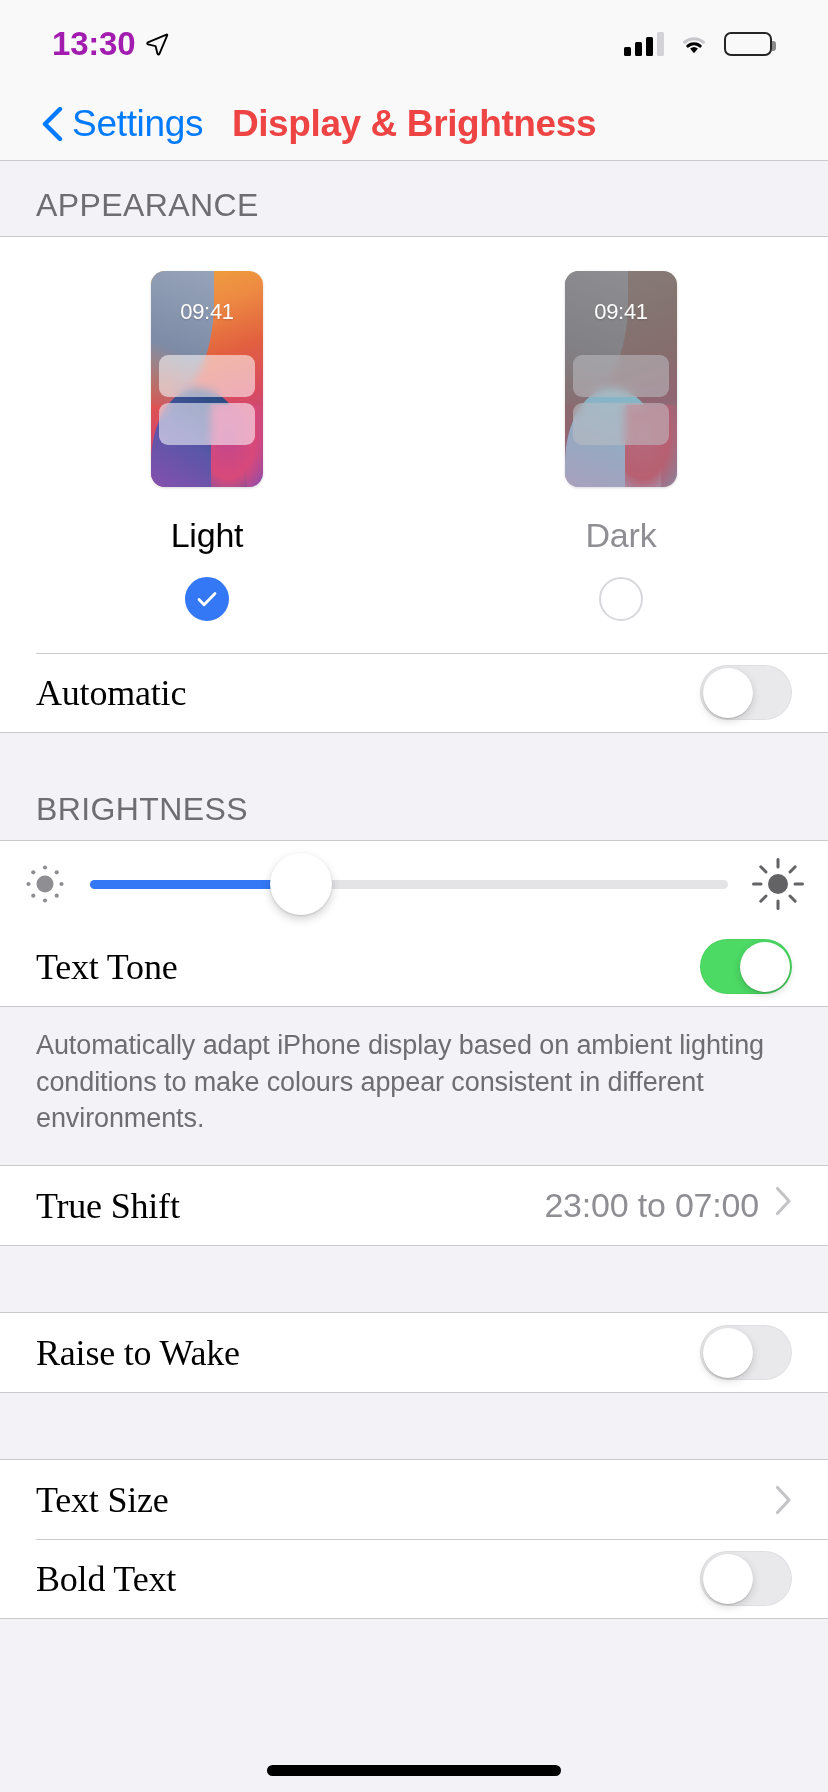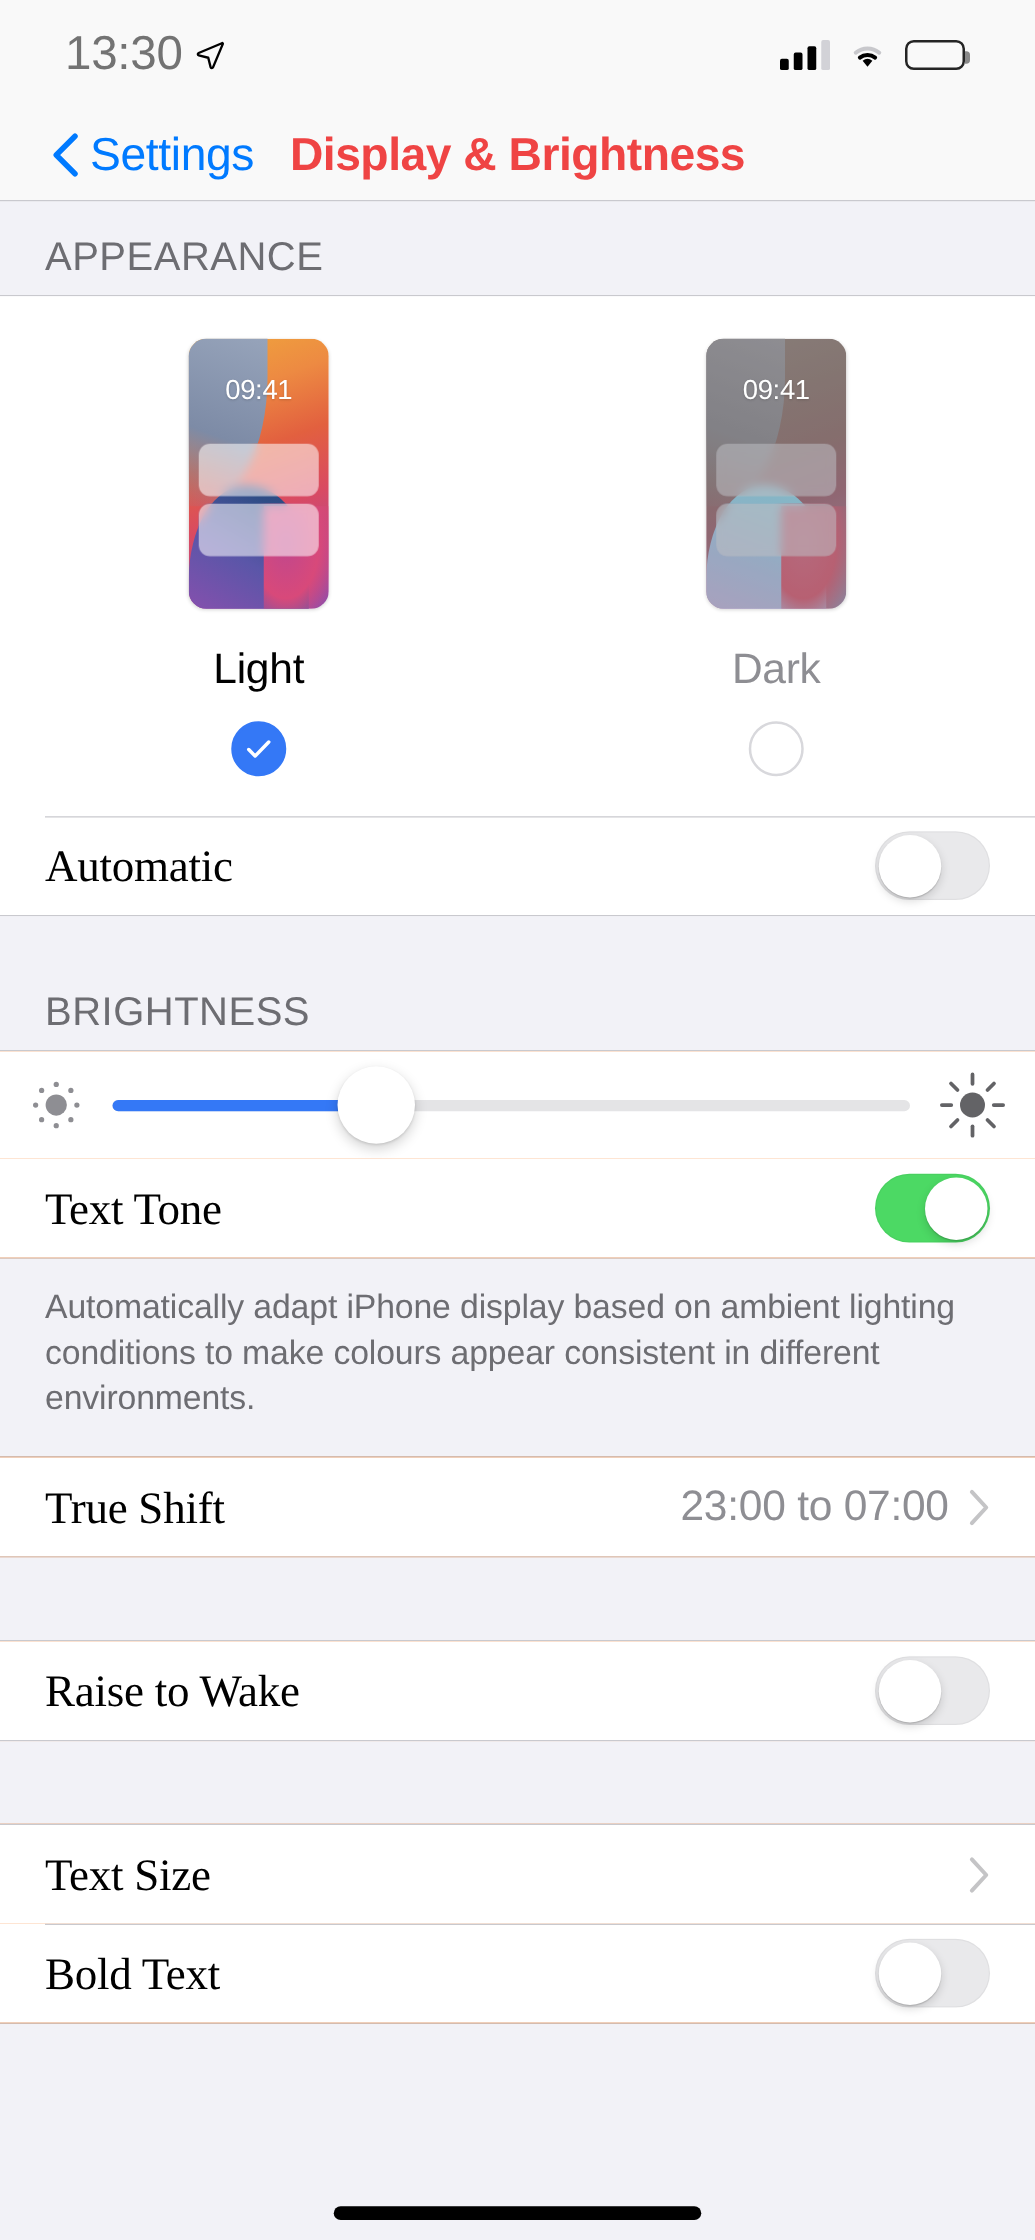--- a/index.html
+++ b/index.html
@@ -12,21 +12,21 @@
   }
   .phone { position:relative; width:828px; height:1792px; background:#f2f2f7; overflow:hidden; }
 
   
   .statusbar{
     position:relative; height:88px; background:#f9f9f9;
     display:flex; align-items:center; justify-content:space-between;
     padding:0 56px 0 52px;
   }
   .sb-left{ display:flex; align-items:center; gap:10px; }
-  .sb-time{ font-size:38px; font-weight:400; letter-spacing:-0.2px; color:#737373; line-height:1; padding-bottom:2px;}
+  .sb-time{ font-size:33px; font-weight:700; letter-spacing:-0.2px; color:#a21caf; line-height:1; padding-bottom:2px;}
   .loc-arrow{ width:24px; height:24px; display:block; }
   .sb-right{ display:flex; align-items:center; gap:14px; }
   .signal{ display:flex; align-items:flex-end; gap:4px; height:24px;}
   .signal i{ display:block; width:7px; background:#000; border-radius:1.5px;}
   .signal i:nth-child(1){height:9px;}
   .signal i:nth-child(2){height:14px;}
   .signal i:nth-child(3){height:19px;}
   .signal i:nth-child(4){height:24px; background:#d2d2d7;}
   .wifi{ width:32px; height:24px; }
   .battery{ position:relative; width:48px; height:24px; border:2.5px solid rgba(0,0,0,.85);
@@ -43,31 +43,31 @@
   .nav-back{ display:flex; align-items:center; position:absolute; left:40px; gap:6px; cursor:pointer;}
   .chev-left{ width:26px; height:36px; display:block; }
   .nav-back-label{ font-size:37px; color:#007aff; letter-spacing:-0.3px;}
   .nav-title{ width:100%; text-align:center; font-size:37px; font-weight:700; color:#ef4444; letter-spacing:-0.4px;}
 
   
   .section-header{
     padding:26px 36px 12px; font-size:32px; color:#6d6d72; letter-spacing:0.4px;
     text-transform:uppercase; background:#f2f2f7;
   }
-  .group{ background:#f97316; border-top:1px solid #c9c9ce; border-bottom:1px solid #c9c9ce; }
+  .group{ background:#22c55e; border-top:1px solid #c9c9ce; border-bottom:1px solid #c9c9ce; }
   .gap{ background:#f2f2f7; }
   .row{
     position:relative; display:flex; align-items:center; justify-content:space-between;
     min-height:79px; padding:0 36px; background:#fff;
   }
   .row + .row:before{
     content:""; position:absolute; left:36px; right:0; top:0; height:1px; background:#c9c9ce;
   }
   .row-label{ font-size:36px; color:#000; letter-spacing:-0.2px;font-family:Liberation Serif, serif;}
-  .row-right{ display:flex; align-items:center; gap:16px;}
+  .row-right{ display:flex; gap:16px;}
   .row-value{ font-size:34px; color:#8e8e93; letter-spacing:-0.2px;}
   .chev-right{ width:17px; height:30px; display:block; flex:none;}
 
   
   .toggle{ position:relative; width:92px; height:55px; border-radius:28px; flex:none;
            background:#e9e9eb; box-shadow:inset 0 0 0 1px rgba(0,0,0,.04); }
   .toggle .knob{
     position:absolute; top:2.5px; left:2.5px; width:50px; height:50px; border-radius:50%;
     background:#fff; box-shadow:0 3px 8px rgba(0,0,0,.15), 0 1px 1px rgba(0,0,0,.16);
   }

